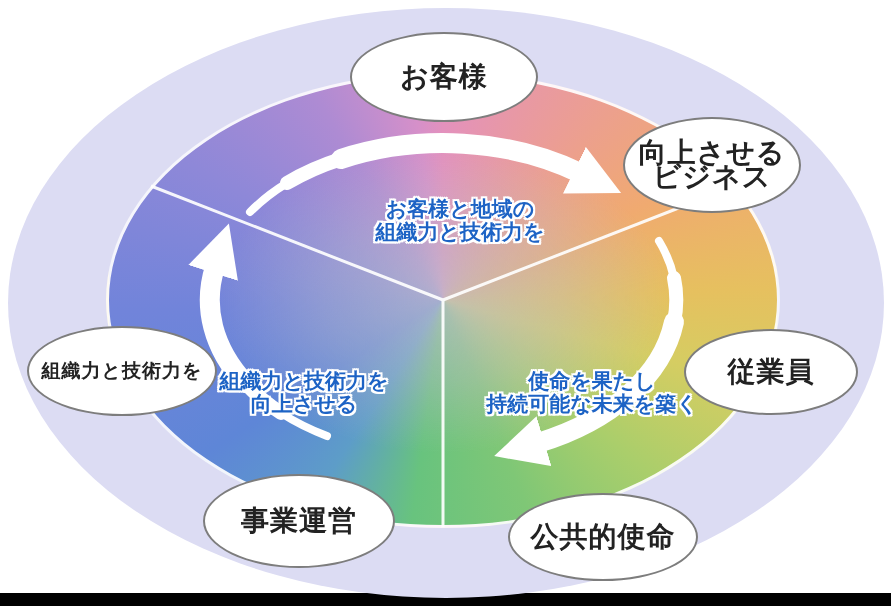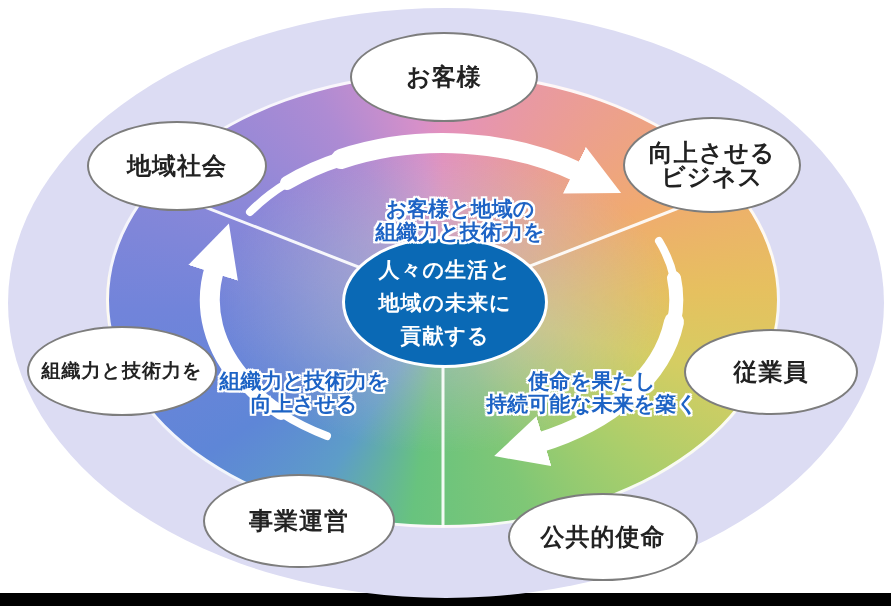--- a/index.html
+++ b/index.html
@@ -27,21 +27,21 @@
   .center-ellipse{
     position:absolute;left:342px;top:236px;width:206px;height:132px;border-radius:50%;
     box-sizing:border-box;border:3px solid #ffffff;background:#0a69b5;
     display:flex;flex-direction:column;align-items:center;justify-content:center;
     color:#ffffff;font-size:21px;font-weight:bold;line-height:33px;text-align:center;
     letter-spacing:1px;
   }
   .oval{
     position:absolute;border-radius:50%;background:#ffffff;border:2px solid #7d7d7d;
     box-sizing:border-box;display:flex;flex-direction:column;align-items:center;justify-content:center;
-    color:#222;font-size:24px;font-weight:600;text-align:center;line-height:24px;letter-spacing:1px;
+    color:#222;font-size:28px;font-weight:600;text-align:center;line-height:24px;letter-spacing:1px;
   }
   .oval-customers{left:350px;top:32px;width:188px;height:90px;}
   .oval-business-partner{left:623px;top:117px;width:178px;height:96px;}
   .oval-local-community{left:87px;top:121px;width:180px;height:90px;}
   .oval-compliance{left:27px;top:326px;width:190px;height:90px;font-size:19px;}
   .oval-employees{left:684px;top:329px;width:174px;height:86px;}
   .oval-business-operations{left:203px;top:474px;width:192px;height:94px;}
   .oval-public-mission{left:508px;top:493px;width:190px;height:88px;}
   .caption{
     position:absolute;transform:translateX(-50%);width:max-content;
@@ -89,25 +89,20 @@
       <path d="M674,322 A233,157 0 0 1 538,443" stroke-width="20" marker-end="url(#arrowhead)"></path>
     </g>
 
     <g stroke="#ffffff" fill="none" stroke-linecap="round">
       <path d="M327,436 A233,157 0 0 1 281,413" stroke-width="8"></path>
       <path d="M281,413 A233,157 0 0 1 245,383" stroke-width="14"></path>
       <path d="M245,383 A233,157 0 0 1 215,267" stroke-width="20" marker-end="url(#arrowhead)"></path>
     </g>
   </svg>
 
-  <div class="center-ellipse">
-    <span>人々の生活と</span>
-    <span>地域の未来に</span>
-    <span>貢献する</span>
-  </div>
 
   <div class="caption caption-top">
     <div>お客様と地域の</div>
     <div>組織力と技術力を</div>
   </div>
   <div class="caption caption-right">
     <div>使命を果たし</div>
     <div>持続可能な未来を築く</div>
   </div>
   <div class="caption caption-left">
@@ -115,23 +110,20 @@
     <div>向上させる</div>
   </div>
 
   <div class="oval oval-customers">
     <span>お客様</span>
   </div>
   <div class="oval oval-business-partner">
     <span>向上させる</span>
     <span>ビジネス</span>
   </div>
-  <div class="oval oval-local-community">
-    <span>地域社会</span>
-  </div>
   <div class="oval oval-compliance">
     <span>組織力と技術力を</span>
   </div>
   <div class="oval oval-employees">
     <span>従業員</span>
   </div>
   <div class="oval oval-business-operations">
     <span>事業運営</span>
   </div>
   <div class="oval oval-public-mission">

